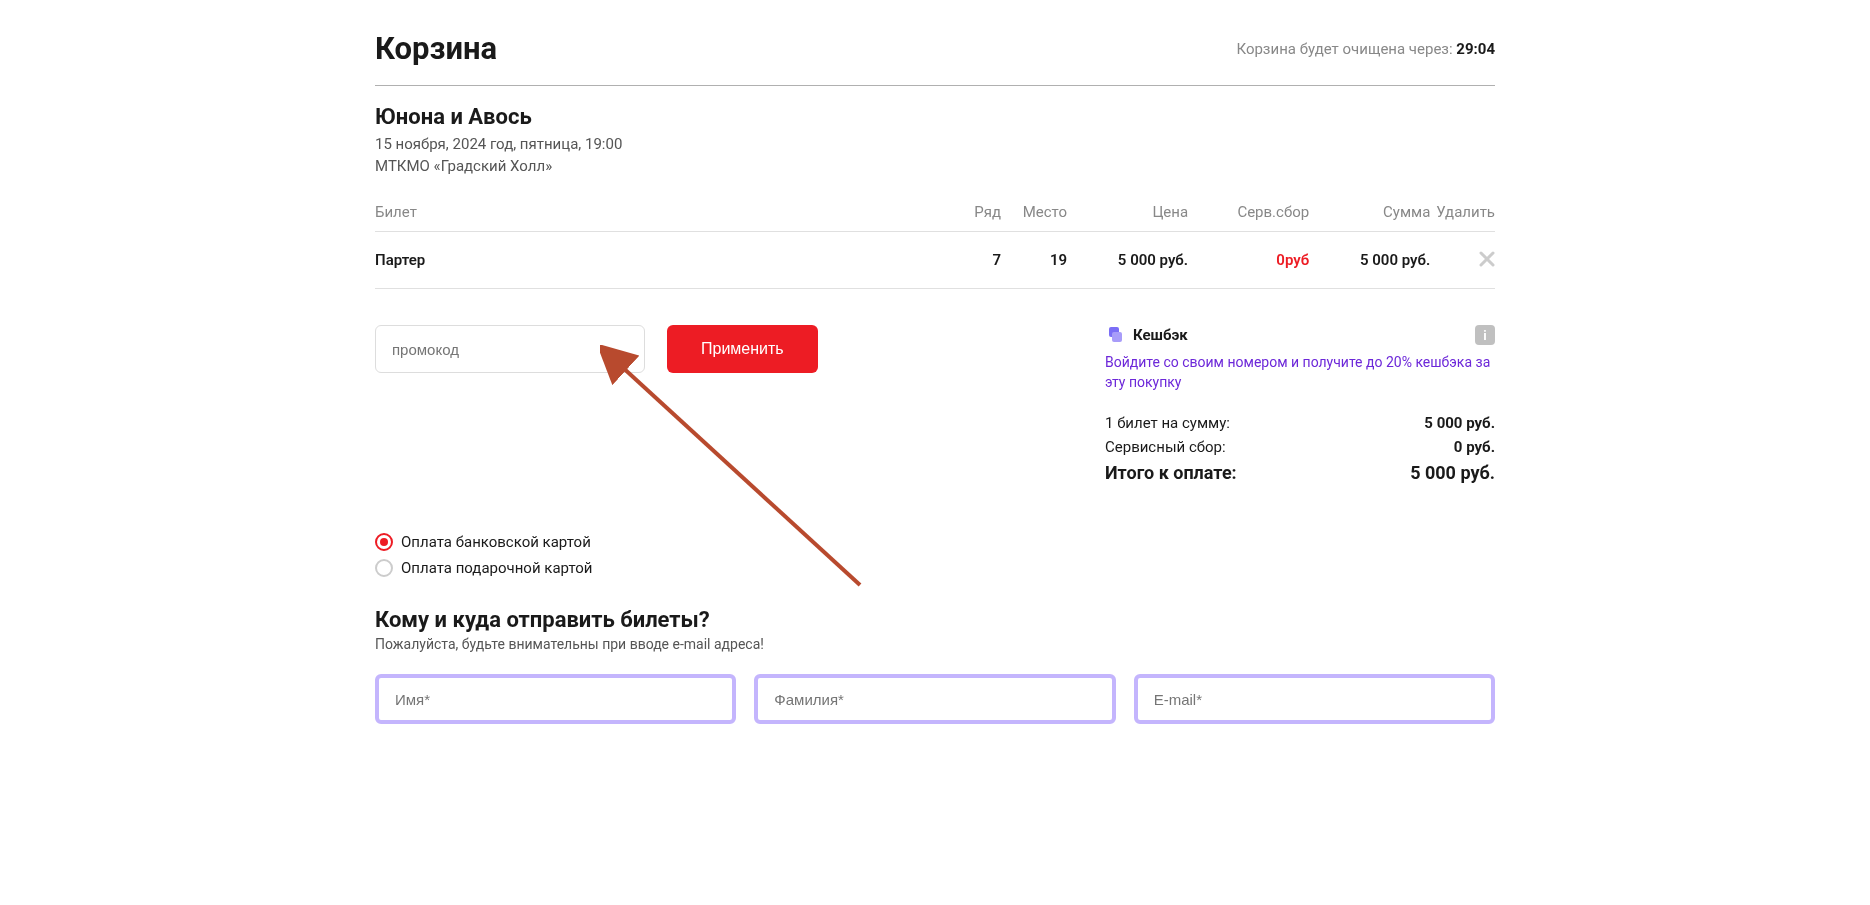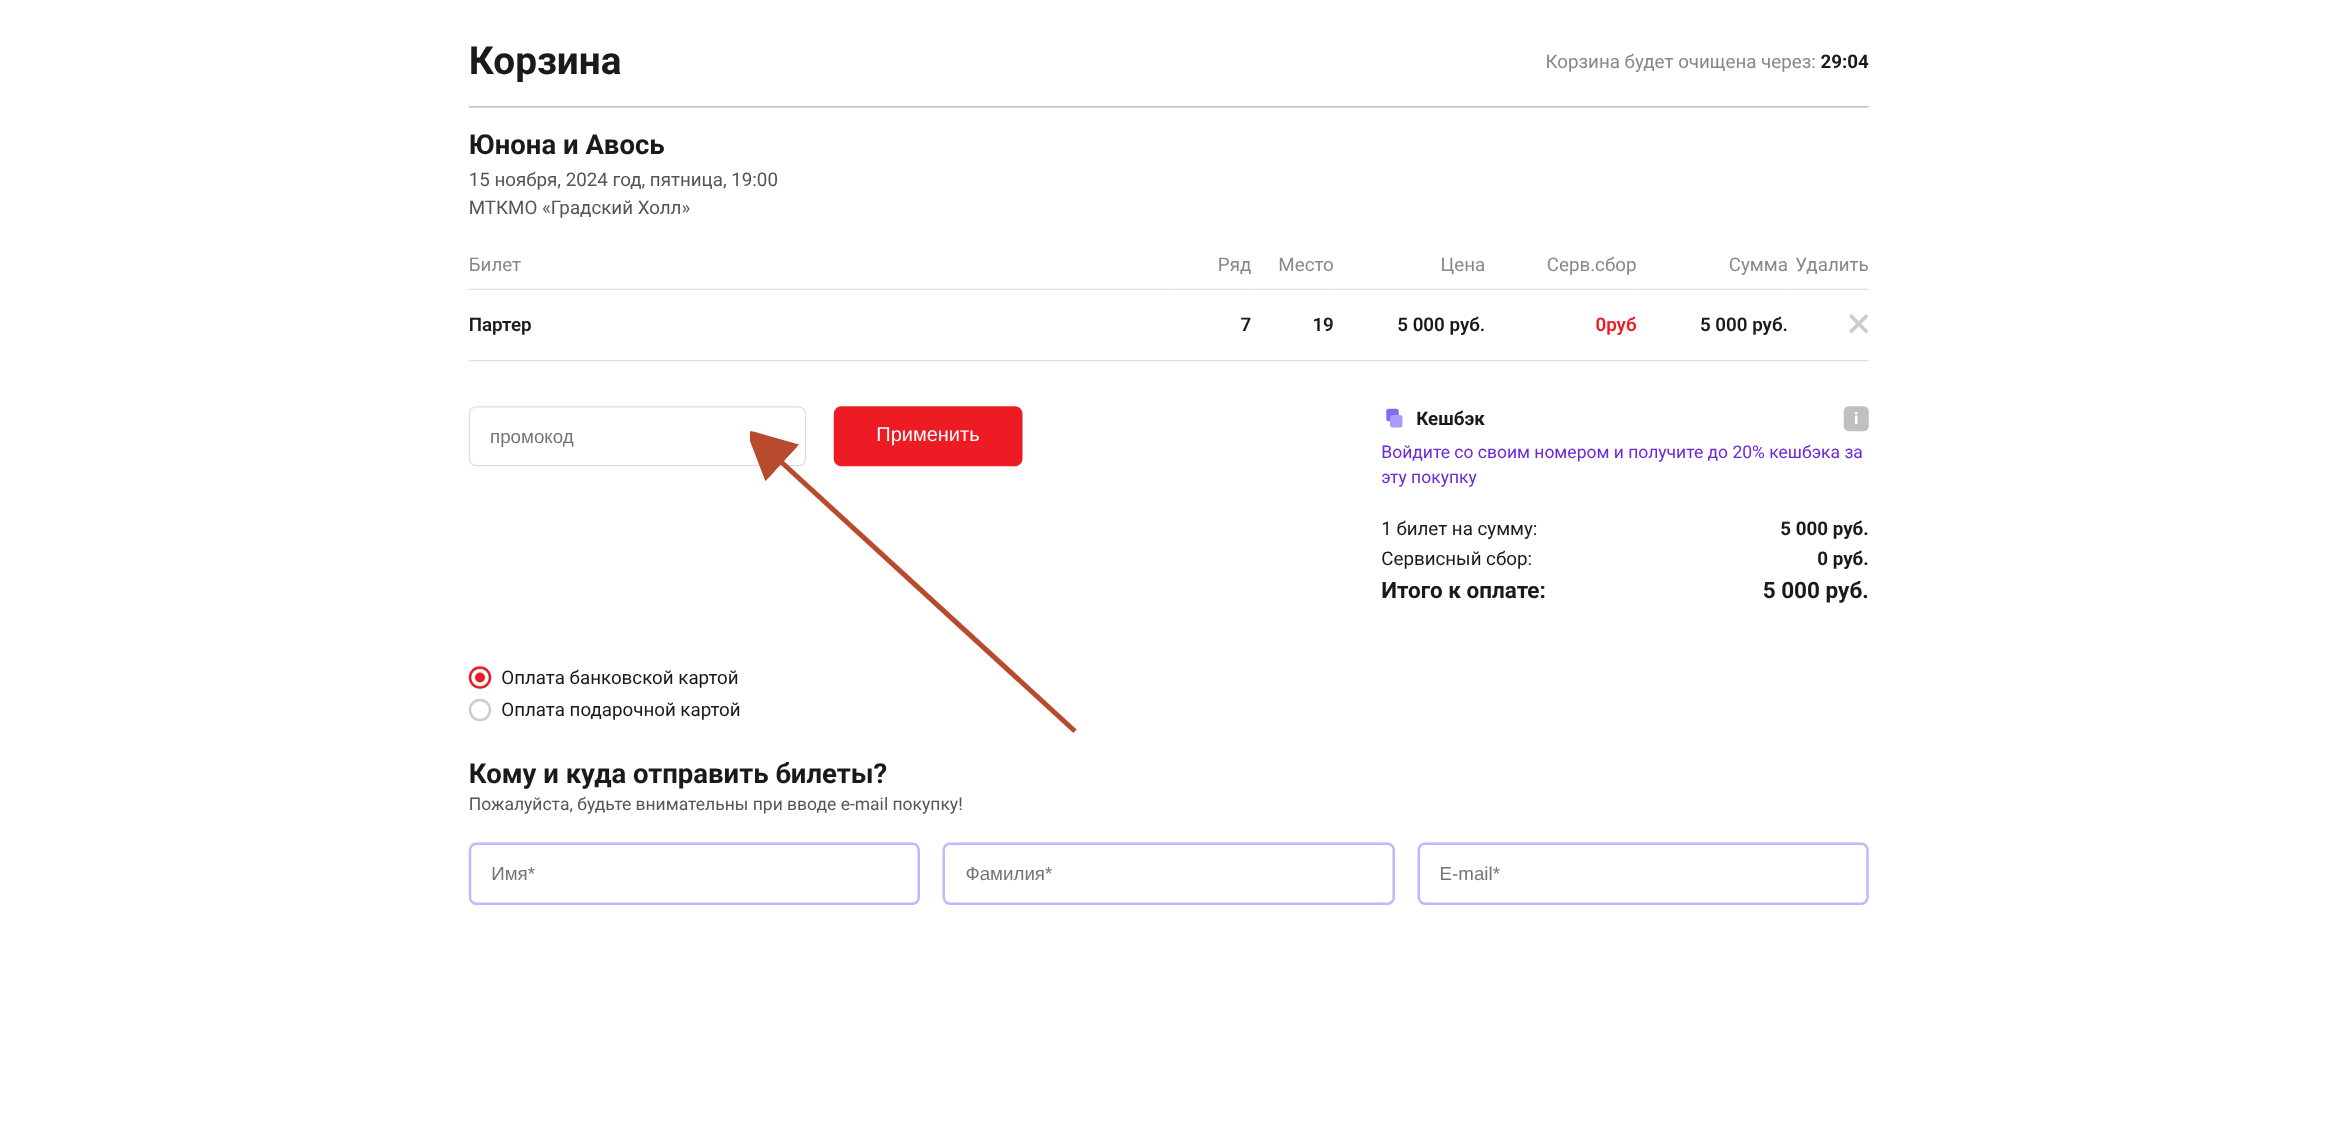--- a/index.html
+++ b/index.html
@@ -211,21 +211,21 @@
       color: #555;
       margin-bottom: 22px;
     }
     .form-row {
       display: flex;
       gap: 18px;
     }
     .form-input {
       flex: 1;
       height: 50px;
-      border: 2px solid #c4b5fd;
+      border: 4px solid #c4b5fd;
       border-radius: 6px;
       padding: 0 16px;
       font-size: 15px;
       outline: none;
     }
     .arrow {
       position: absolute;
       left: 600px;
       top: 345px;
       pointer-events: none;
@@ -323,21 +323,21 @@
         </div>
       <span class="radio-label">Оплата банковской картой</span>
     </div>
     <div class="radio-row">
       <div class="radio-outer"></div>
       <span class="radio-label">Оплата подарочной картой</span>
     </div>
   </div>
 
   <div class="delivery-title">Кому и куда отправить билеты?</div>
-  <div class="delivery-sub">Пожалуйста, будьте внимательны при вводе e-mail покупку!</div>
+  <div class="delivery-sub">Пожалуйста, будьте внимательны при вводе e-mail адреса!</div>
 
   <div class="form-row">
     <input class="form-input" placeholder="Имя*" style="">
     <input class="form-input" placeholder="Фамилия*" style="">
     <input class="form-input" placeholder="E-mail*" style="">
   </div>
 </div>
 
 <svg class="arrow" width="280" height="260" viewBox="0 0 280 260">
   <defs>

